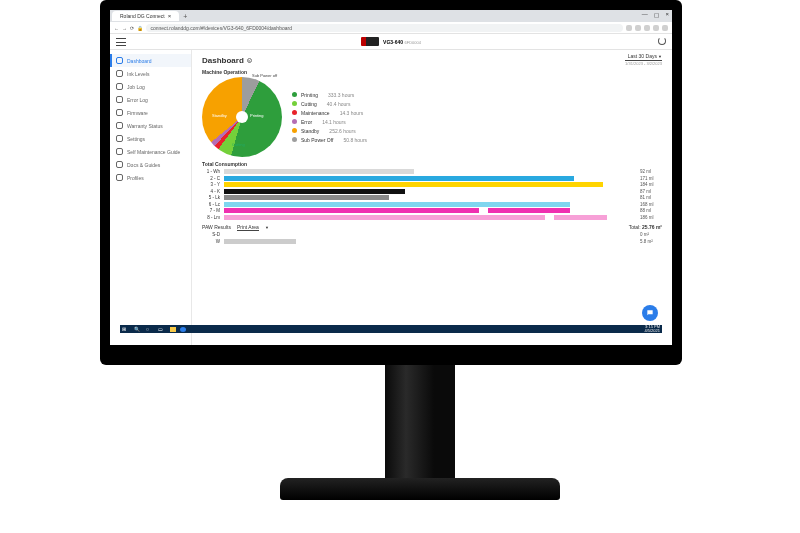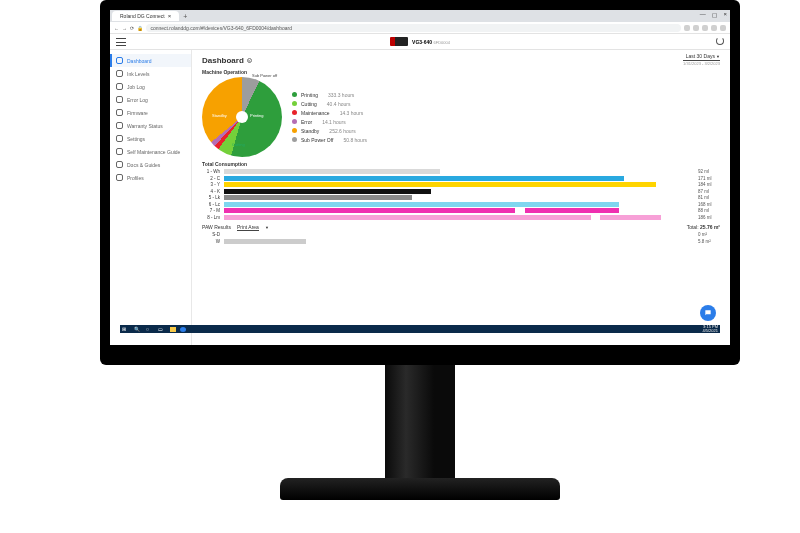--- a/index.html
+++ b/index.html
@@ -1,19 +1,19 @@
 <!DOCTYPE html>
 <html><head>
 <meta charset="utf-8">
 <style>
   * { box-sizing: border-box; margin: 0; padding: 0; font-family: -apple-system, Segoe UI, Arial, sans-serif; }
   body { width: 800px; height: 533px; background: #fff; position: relative; overflow: hidden; }
 
   .monitor { position: absolute; left: 100px; top: 0; width: 640px; height: 500px; }
-  .bezel { position: absolute; left: 0; top: 0; width: 640px; height: 365px; background: #000; border-radius: 6px; }
+  .bezel { position: absolute; left: 0; top: 0; width: 582px; height: 365px; background: #000; border-radius: 6px; }
   .screen { position: absolute; left: 10px; top: 10px; right: 10px; bottom: 20px; background: #fff; display: flex; flex-direction: column; overflow: hidden; }
 
   .stand-neck { position: absolute; top: 365px; left: 285px; width: 70px; height: 115px; background: linear-gradient(90deg,#0a0a0a,#2a2a2a 30%,#0a0a0a 70%); }
   .stand-base { position: absolute; top: 478px; left: 180px; width: 280px; height: 22px; background: linear-gradient(#222,#000); border-radius: 8px 8px 3px 3px; }
 
   .tabstrip { height: 12px; background: #dee1e5; display: flex; align-items: center; font-size: 5px; color: #333; }
   .tab { background: #fff; height: 10px; padding: 0 8px; display: flex; align-items: center; gap: 3px; border-radius: 4px 4px 0 0; margin-left: 2px; }
   .tab .close { font-size: 6px; }
   .newtab { margin-left: 4px; font-size: 7px; color: #555; }
   .wc { position: absolute; right: 3px; top: 1px; display: flex; gap: 6px; font-size: 6px; color: #333; }

